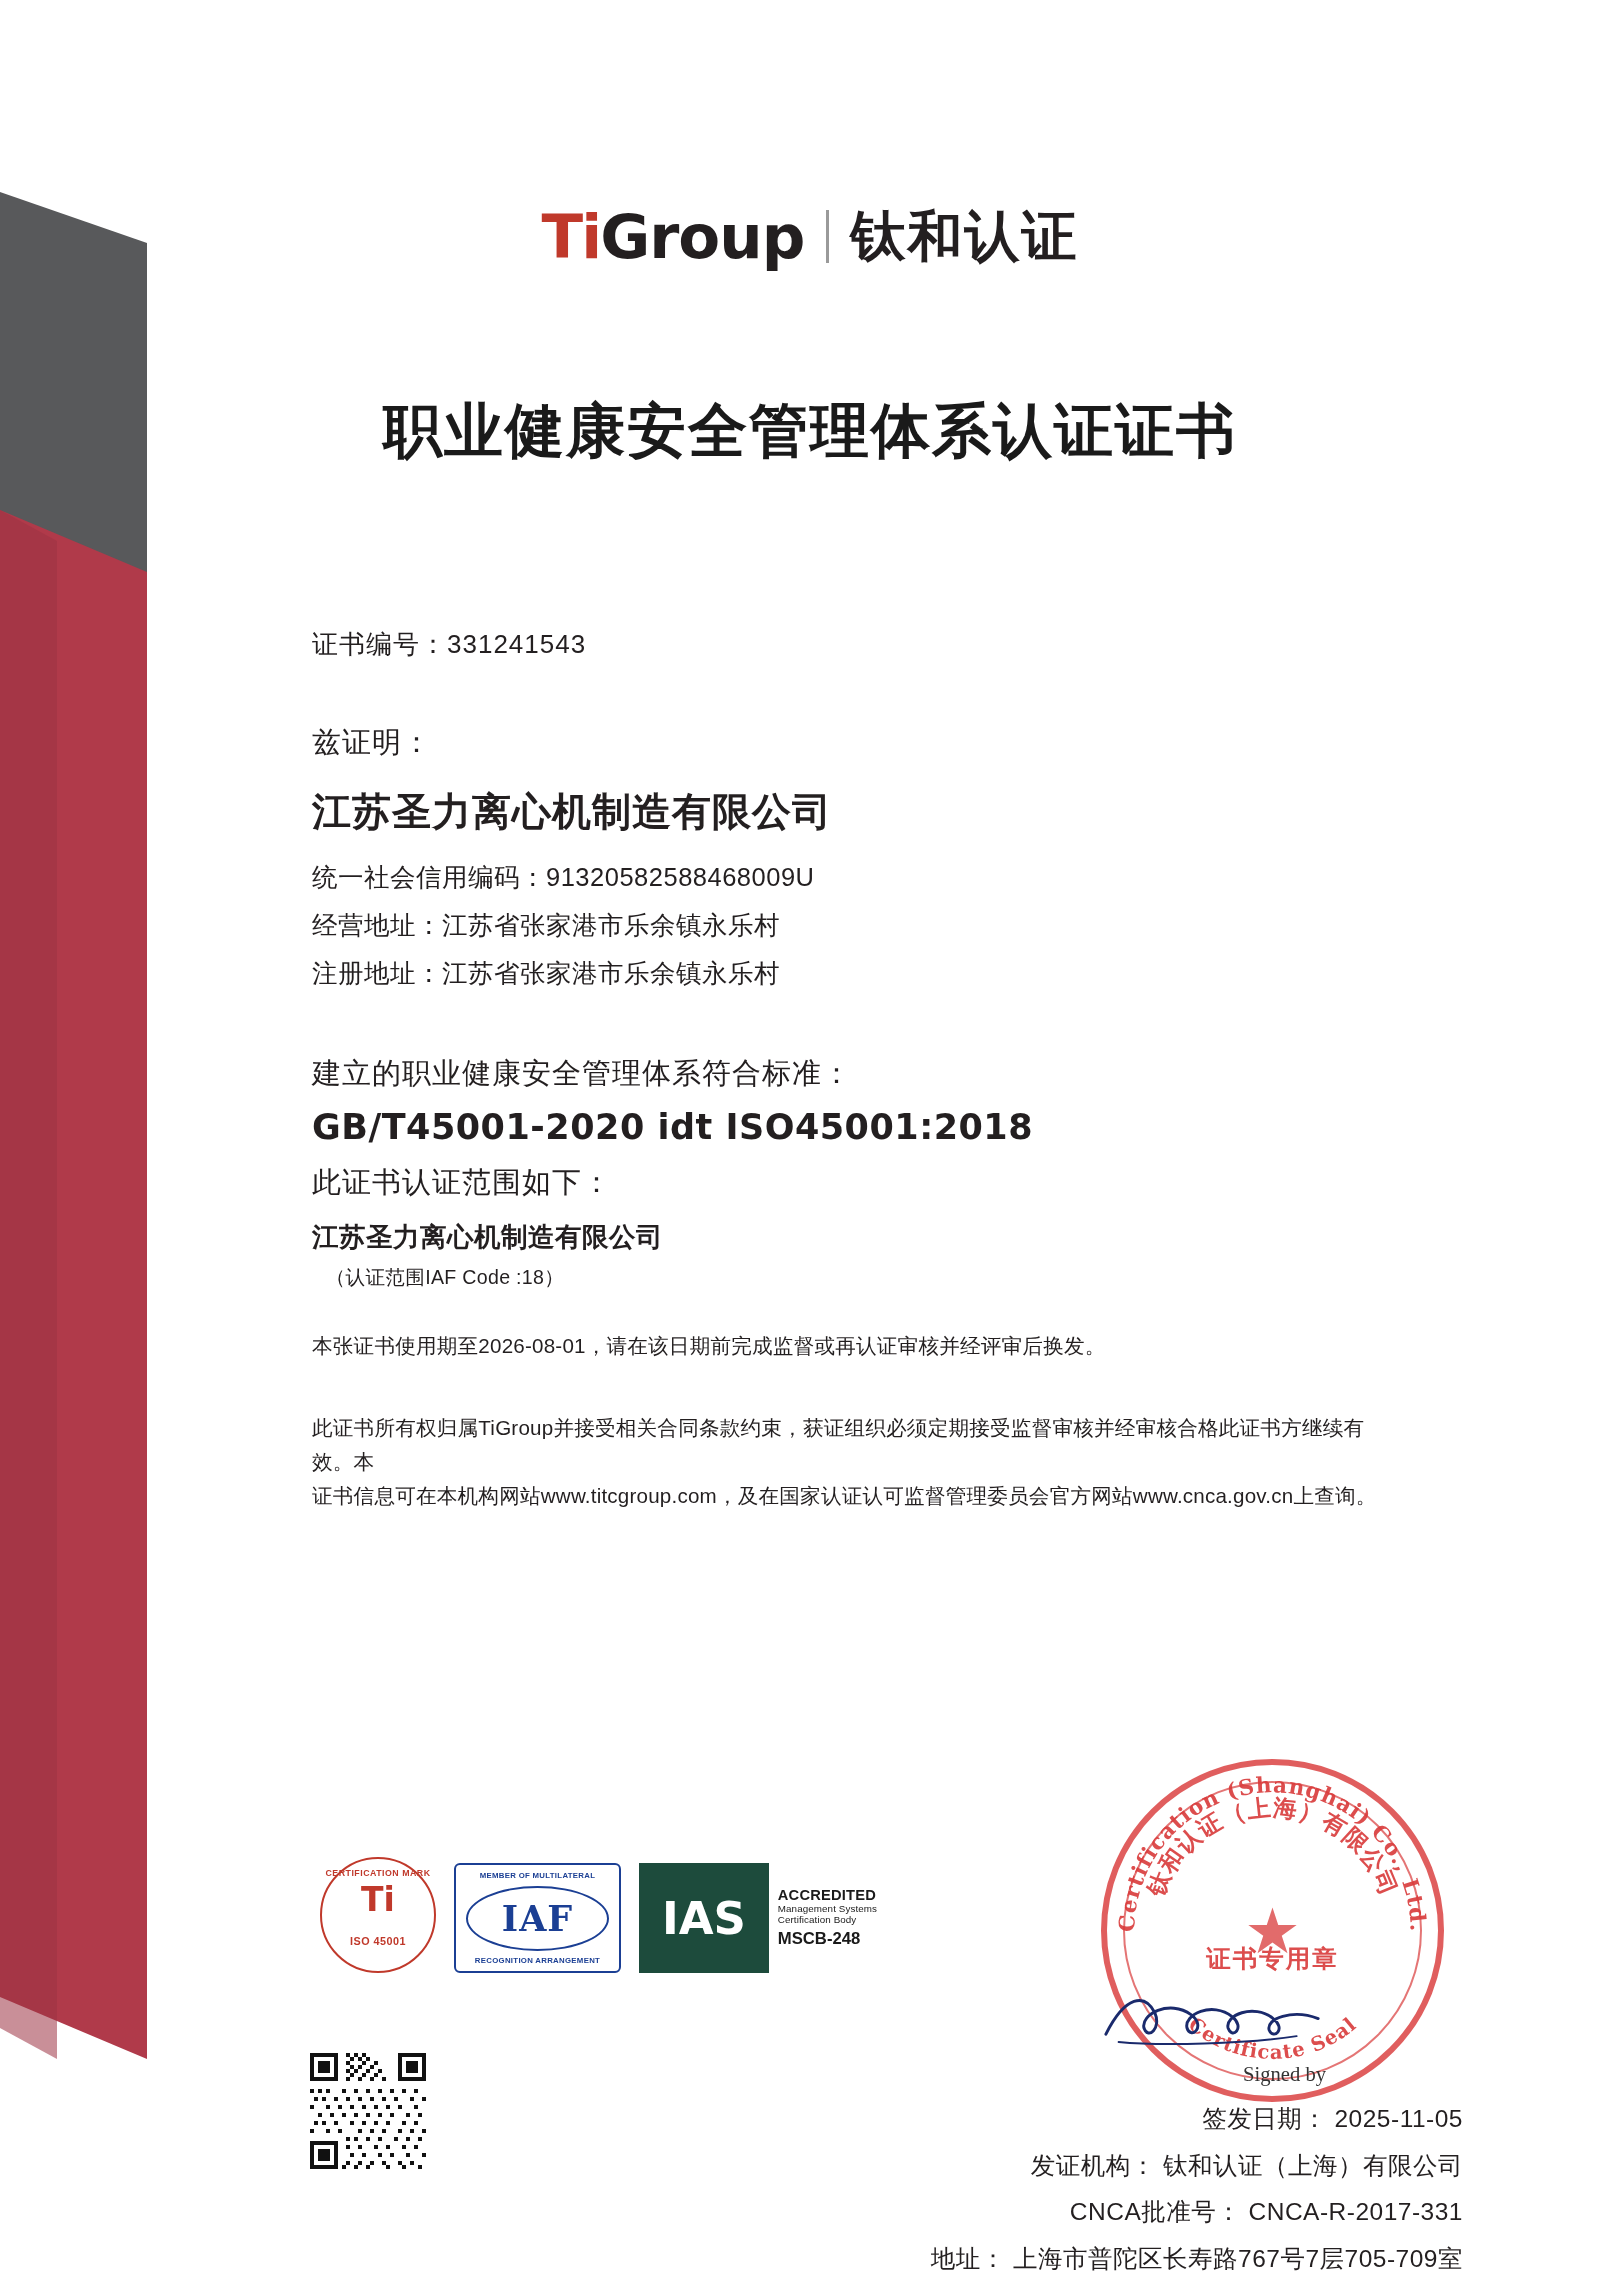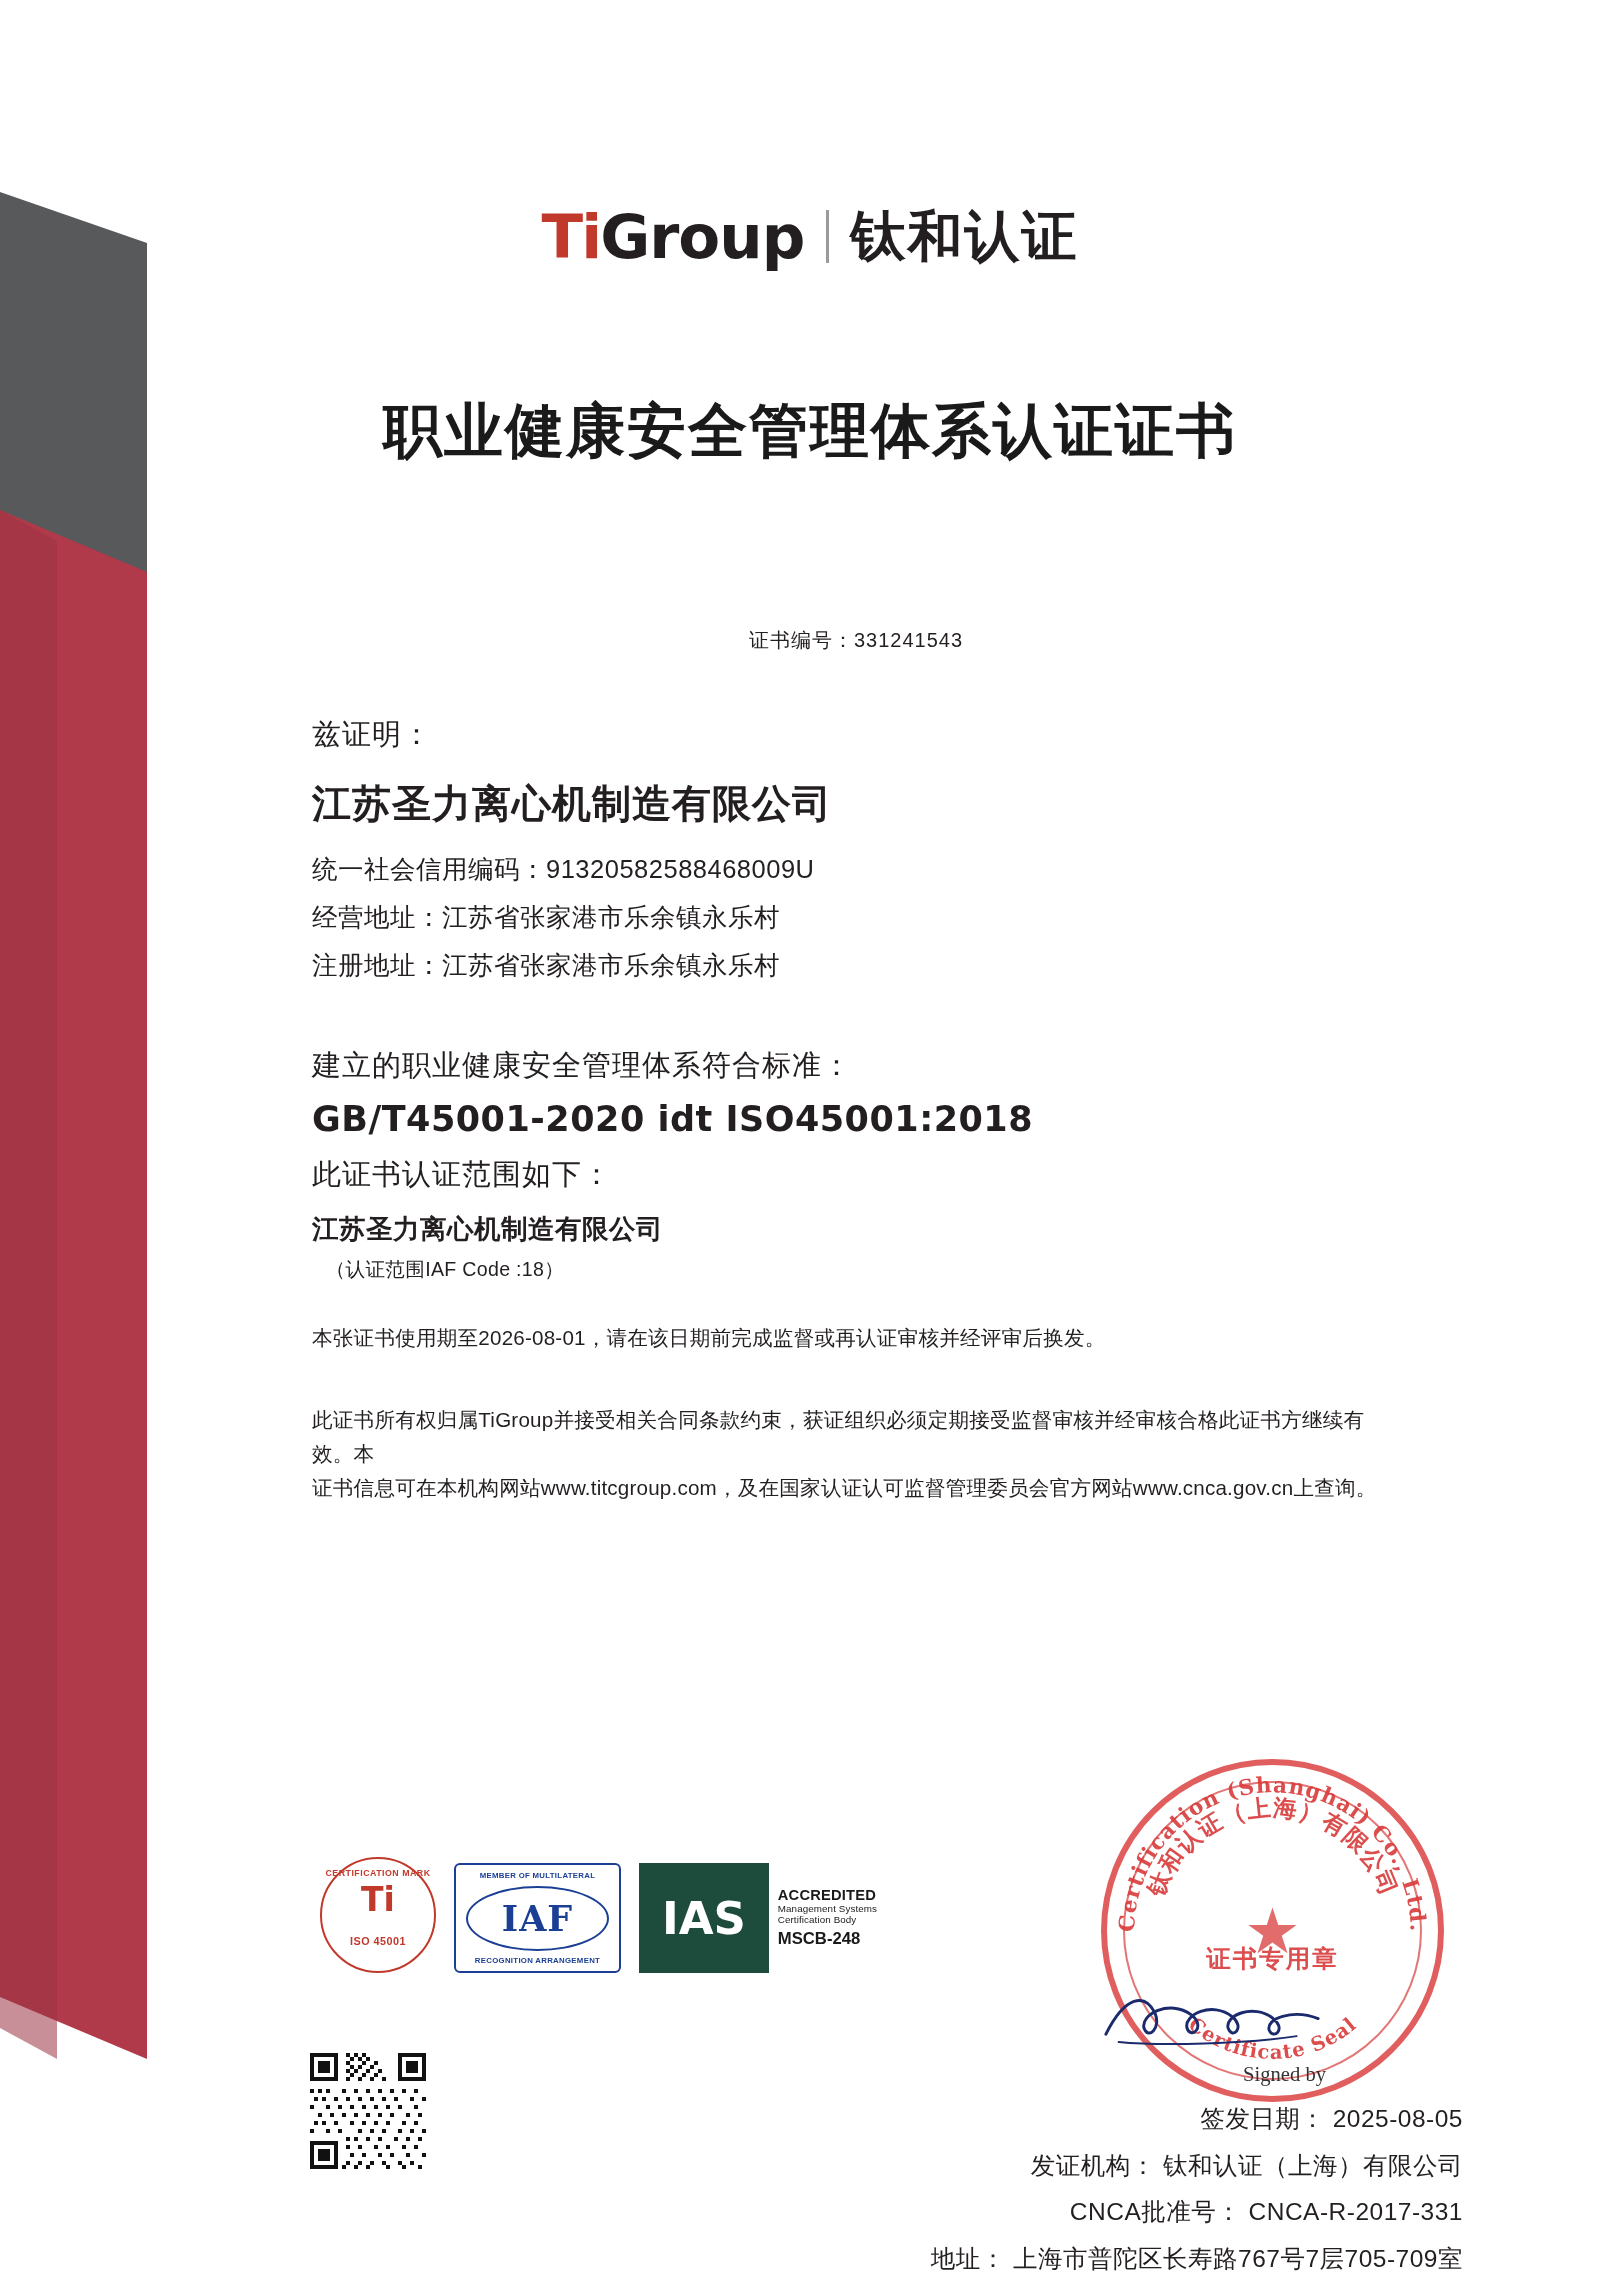--- a/index.html
+++ b/index.html
@@ -101,24 +101,23 @@
   }
 
   
   .body-block {
     position: absolute;
     left: 312px;
     top: 627px;
     width: 1088px;
   }
   .cert-no {
-    font-size: 20px;
+    font-size: 26px;
     letter-spacing: 1px;
     margin-bottom: 61px;
-    text-align: center;
   }
   .hereby {
     font-size: 29px;
     letter-spacing: 1px;
     margin-bottom: 21.6px;
   }
   .company {
     font-size: 39px;
     font-weight: bold;
     letter-spacing: 1px;
@@ -610,19 +609,19 @@
 
 <div class="signature">
   <svg width="225" height="69" viewBox="0 0 230 70" aria-hidden="true">
     <path d="M5 50 C 25 10, 45 8, 55 28 C 62 44, 48 56, 44 44 C 40 30, 70 14, 92 30 C 108 42, 92 56, 88 44 C 84 30, 114 16, 134 32 C 148 43, 134 56, 130 44 C 126 31, 156 18, 176 34 C 190 45, 176 56, 172 46 C 168 34, 196 24, 222 34" fill="none" stroke="#1a2a6c" stroke-width="3" stroke-linecap="round"></path>
     <path d="M18 58 C 60 62, 150 60, 200 52" fill="none" stroke="#1a2a6c" stroke-width="2" stroke-linecap="round"></path>
   </svg>
 </div>
 <div class="signed-by">Signed by</div>
 
 <div class="footer">
-  <div>签发日期： 2025-08-05</div>
+  <div>签发日期： 2025-11-05</div>
   <div>发证机构： 钛和认证（上海）有限公司</div>
   <div>CNCA批准号： CNCA-R-2017-331</div>
   <div>地址： 上海市普陀区长寿路767号7层705-709室</div>
   <div>邮箱： contact.cbe@titcgroup.com</div>
 </div>
 
 
 </body></html>

